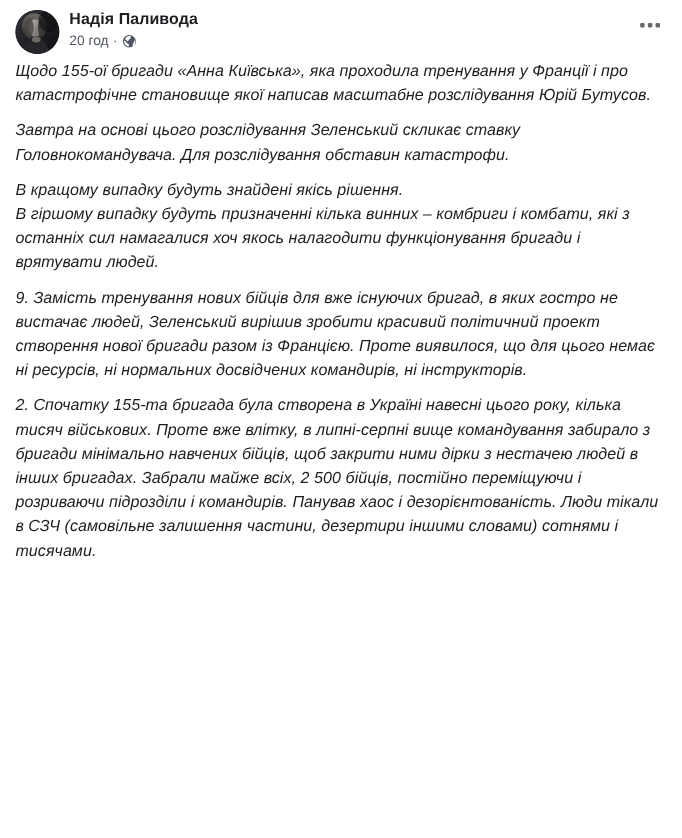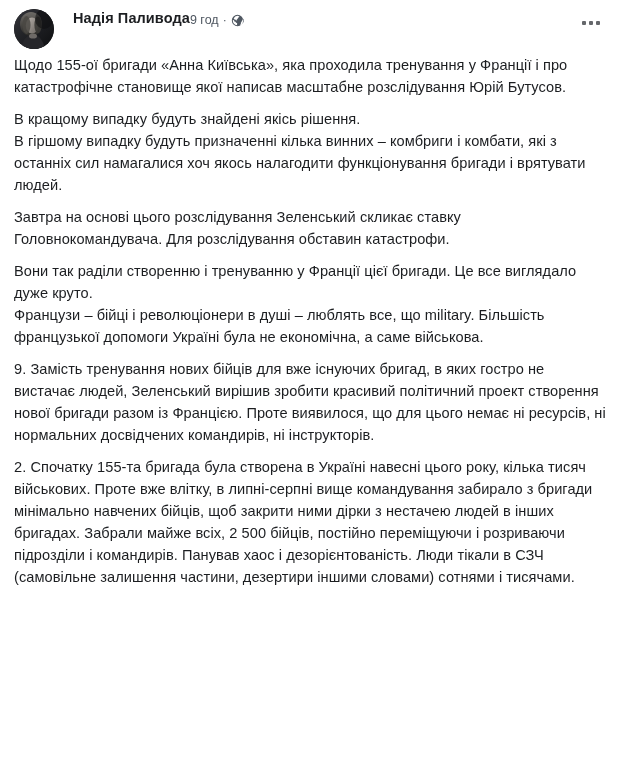--- a/index.html
+++ b/index.html
@@ -37,24 +37,24 @@
     height: 40px;
     border-radius: 50%;
     overflow: hidden;
     flex: 0 0 40px;
     background: #1b1b1d;
     position: relative;
   }
   .avatar svg { display: block; width: 40px; height: 40px; }
 
   .header-text {
-    margin-left: 19px;
+    margin-left: 9px;
     padding-top: 1px;
     display: flex;
-    flex-direction: row;
+    flex-direction: column;
     justify-content: flex-end;
   }
 
   .author-name {
     font-size: 14.5px;
     font-weight: bold;
     line-height: 17px;
     color: #1c1e21;
     letter-spacing: 0.1px;
   }
@@ -95,20 +95,21 @@
   .post-body {
     padding: 4px 14px 0 14px;
     font-size: 14.6px;
     line-height: 22px;
     color: #1c1e21;
   }
   .post-body p {
     margin: 0 0 10px 0;
     white-space: pre-line;
     letter-spacing: 0.05px;
+    font-style: italic;
   }
   .post-body p:last-child { margin-bottom: 0; }
 </style>
 </head>
 <body>
 
 <div class="post">
 
   <div class="post-header">
 
@@ -141,42 +142,40 @@
           <path d="M7 40 Q9 27 18 25 Q28 26 31 40 Z" fill="#26262a"></path>
           <ellipse cx="19" cy="27" rx="4" ry="2.6" fill="#8d8781" opacity="0.7"></ellipse>
           <ellipse cx="30" cy="10" rx="9" ry="10" fill="#0c0d0f" opacity="0.55"></ellipse>
         </g>
       </svg>
     </div>
 
     <div class="header-text">
       <div class="author-name">Надія Паливода</div>
       <div class="meta-row">
-        <span class="meta-time">9 год</span>
+        <span class="meta-time">20 год</span>
         <span class="meta-dot">·</span>
         <span class="globe-icon">
           <svg width="13" height="13" viewBox="0 0 16 16" fill="#4f5761">
             <path d="M8 1a7 7 0 1 0 0 14A7 7 0 0 0 8 1zm0 1.2c.9 0 1.77.23 2.52.64-.2.3-.5.5-.9.57-.5.1-.62.5-.4.86.2.34.03.7-.35.8-.4.1-.7.42-.7.83 0 .3-.2.5-.5.5-.42 0-.63.3-.53.7.1.4-.1.74-.5.84-.5.12-.72-.2-.9-.62-.18-.42-.5-.6-.95-.5-.5.12-.86-.16-.9-.66-.02-.38-.25-.6-.62-.66A5.82 5.82 0 0 1 8 2.2zm-5.6 4.9c.3.28.6.5.98.62.44.13.66.42.7.87.05.64.5 1.07 1.14 1.1.33.02.52.18.63.48.23.65.74 1 1.42.96.1 0 .17.03.2.12.18.45.12.9-.06 1.34-.1.25-.06.48.1.7.18.24.16.47-.03.7A5.81 5.81 0 0 1 2.4 7.1zm9.24 6.06c-.1-.3-.04-.56.18-.8.33-.36.44-.78.36-1.26-.06-.35.06-.62.35-.82.46-.33.67-.8.6-1.36-.04-.34.1-.58.4-.74.5-.28.74-.72.72-1.3-.01-.3.12-.5.4-.62.2-.1.38-.22.55-.37A5.81 5.81 0 0 1 11.64 13.7z"></path>
           </svg>
         </span>
       </div>
     </div>
 
     <div class="more-menu">
       <span></span>
       <span></span>
       <span></span>
     </div>
   </div>
 
   <div class="post-body">
     <p>Щодо 155-ої бригади «Анна Київська», яка проходила тренування у Франції і про катастрофічне становище якої написав масштабне розслідування Юрій Бутусов.</p>
+    <p>Завтра на основі цього розслідування Зеленський скликає ставку Головнокомандувача. Для розслідування обставин катастрофи.</p>
     <p>В кращому випадку будуть знайдені якісь рішення.
 В гіршому випадку будуть призначенні кілька винних – комбриги і комбати, які з останніх сил намагалися хоч якось налагодити функціонування бригади і врятувати людей.</p>
-    <p>Завтра на основі цього розслідування Зеленський скликає ставку Головнокомандувача. Для розслідування обставин катастрофи.</p>
-    <p>Вони так раділи створенню і тренуванню у Франції цієї бригади. Це все виглядало дуже круто.
-Французи – бійці і революціонери в душі – люблять все, що military. Більшість французької допомоги Україні була не економічна, а саме військова.</p>
     <p>9. Замість тренування нових бійців для вже існуючих бригад, в яких гостро не вистачає людей, Зеленський вирішив зробити красивий політичний проект створення нової бригади разом із Францією. Проте виявилося, що для цього немає ні ресурсів, ні нормальних досвідчених командирів, ні інструкторів.</p>
     <p>2. Спочатку 155-та бригада була створена в Україні навесні цього року, кілька тисяч військових. Проте вже влітку, в липні-серпні вище командування забирало з бригади мінімально навчених бійців, щоб закрити ними дірки з нестачею людей в інших бригадах. Забрали майже всіх, 2 500 бійців, постійно переміщуючи і розриваючи підрозділи і командирів. Панував хаос і дезорієнтованість. Люди тікали в СЗЧ (самовільне залишення частини, дезертири іншими словами) сотнями і тисячами.</p>
 
   </div>
 
 </div>
 
 </body></html>

